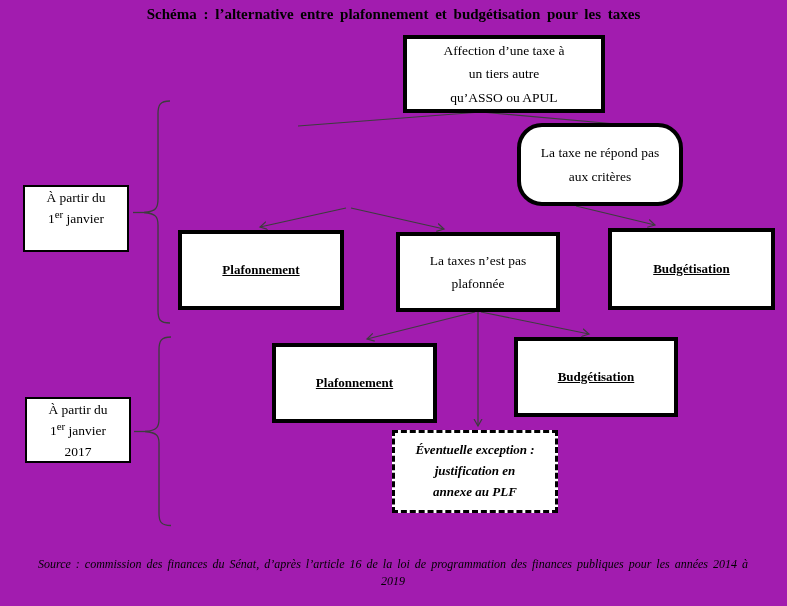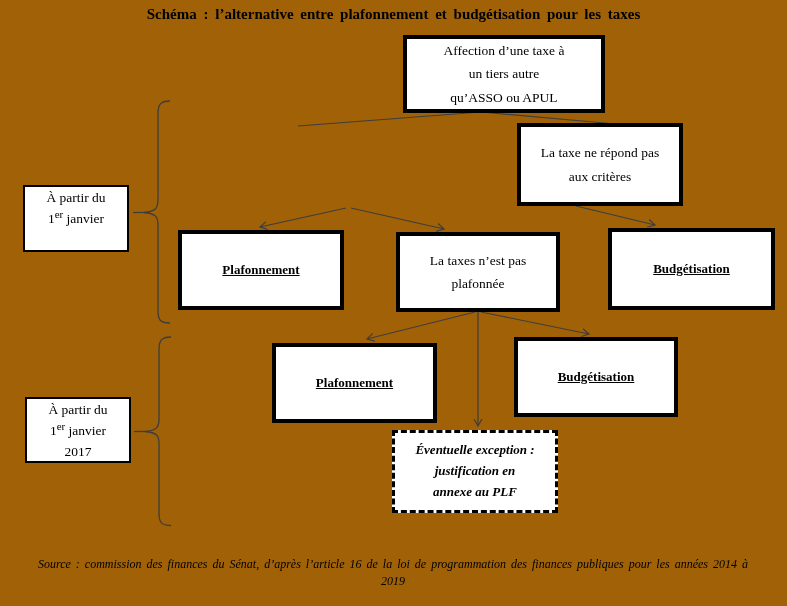--- a/index.html
+++ b/index.html
@@ -1,17 +1,17 @@
 <!DOCTYPE html>
 <html><head>
 <meta charset="utf-8">
 <style>
   html,body { margin:0; padding:0; background:#ffffff; }
   .canvas {
-    position:relative; width:787px; height:606px; background:#a16207;
+    position:relative; width:787px; height:606px; background:#a21caf;
     font-family:"Liberation Serif", serif; color:#000; overflow:hidden;
   }
   .title {
     position:absolute; top:6px; left:0; width:100%;
     text-align:center; font-weight:bold; font-size:15px; word-spacing:3px;
   }
   svg.layer { position:absolute; left:0; top:0; }
   .node {
     position:absolute; box-sizing:border-box; border:4px solid #000; background:#fff;
     display:flex; align-items:center; justify-content:center; text-align:center;
@@ -65,21 +65,21 @@
     <line x1="134" y1="431.5" x2="149" y2="431.5" stroke="#3d3d3d" stroke-width="1.3"></line>
   </svg>
 
   <div class="node" style="left:403px; top:35px; width:202px; height:78px;">
     <div class="txt">Affection d’une taxe à
 un tiers autre
 qu’ASSO ou APUL</div>
   </div>
 
 
-  <div class="node" style="left:517px; top:123px; width:166px; height:83px;">
+  <div class="node" style="left:517px; top:123px; width:166px; height:83px;border-radius:25px;">
     <div class="txt">La taxe ne répond pas
 aux critères</div>
   </div>
 
   <div class="node leaf" style="left:178px; top:230px; width:166px; height:80px;">
     <div class="txt">Plafonnement</div>
   </div>
 
   <div class="node" style="left:396px; top:232px; width:164px; height:80px;">
     <div class="txt">La taxes n’est pas

